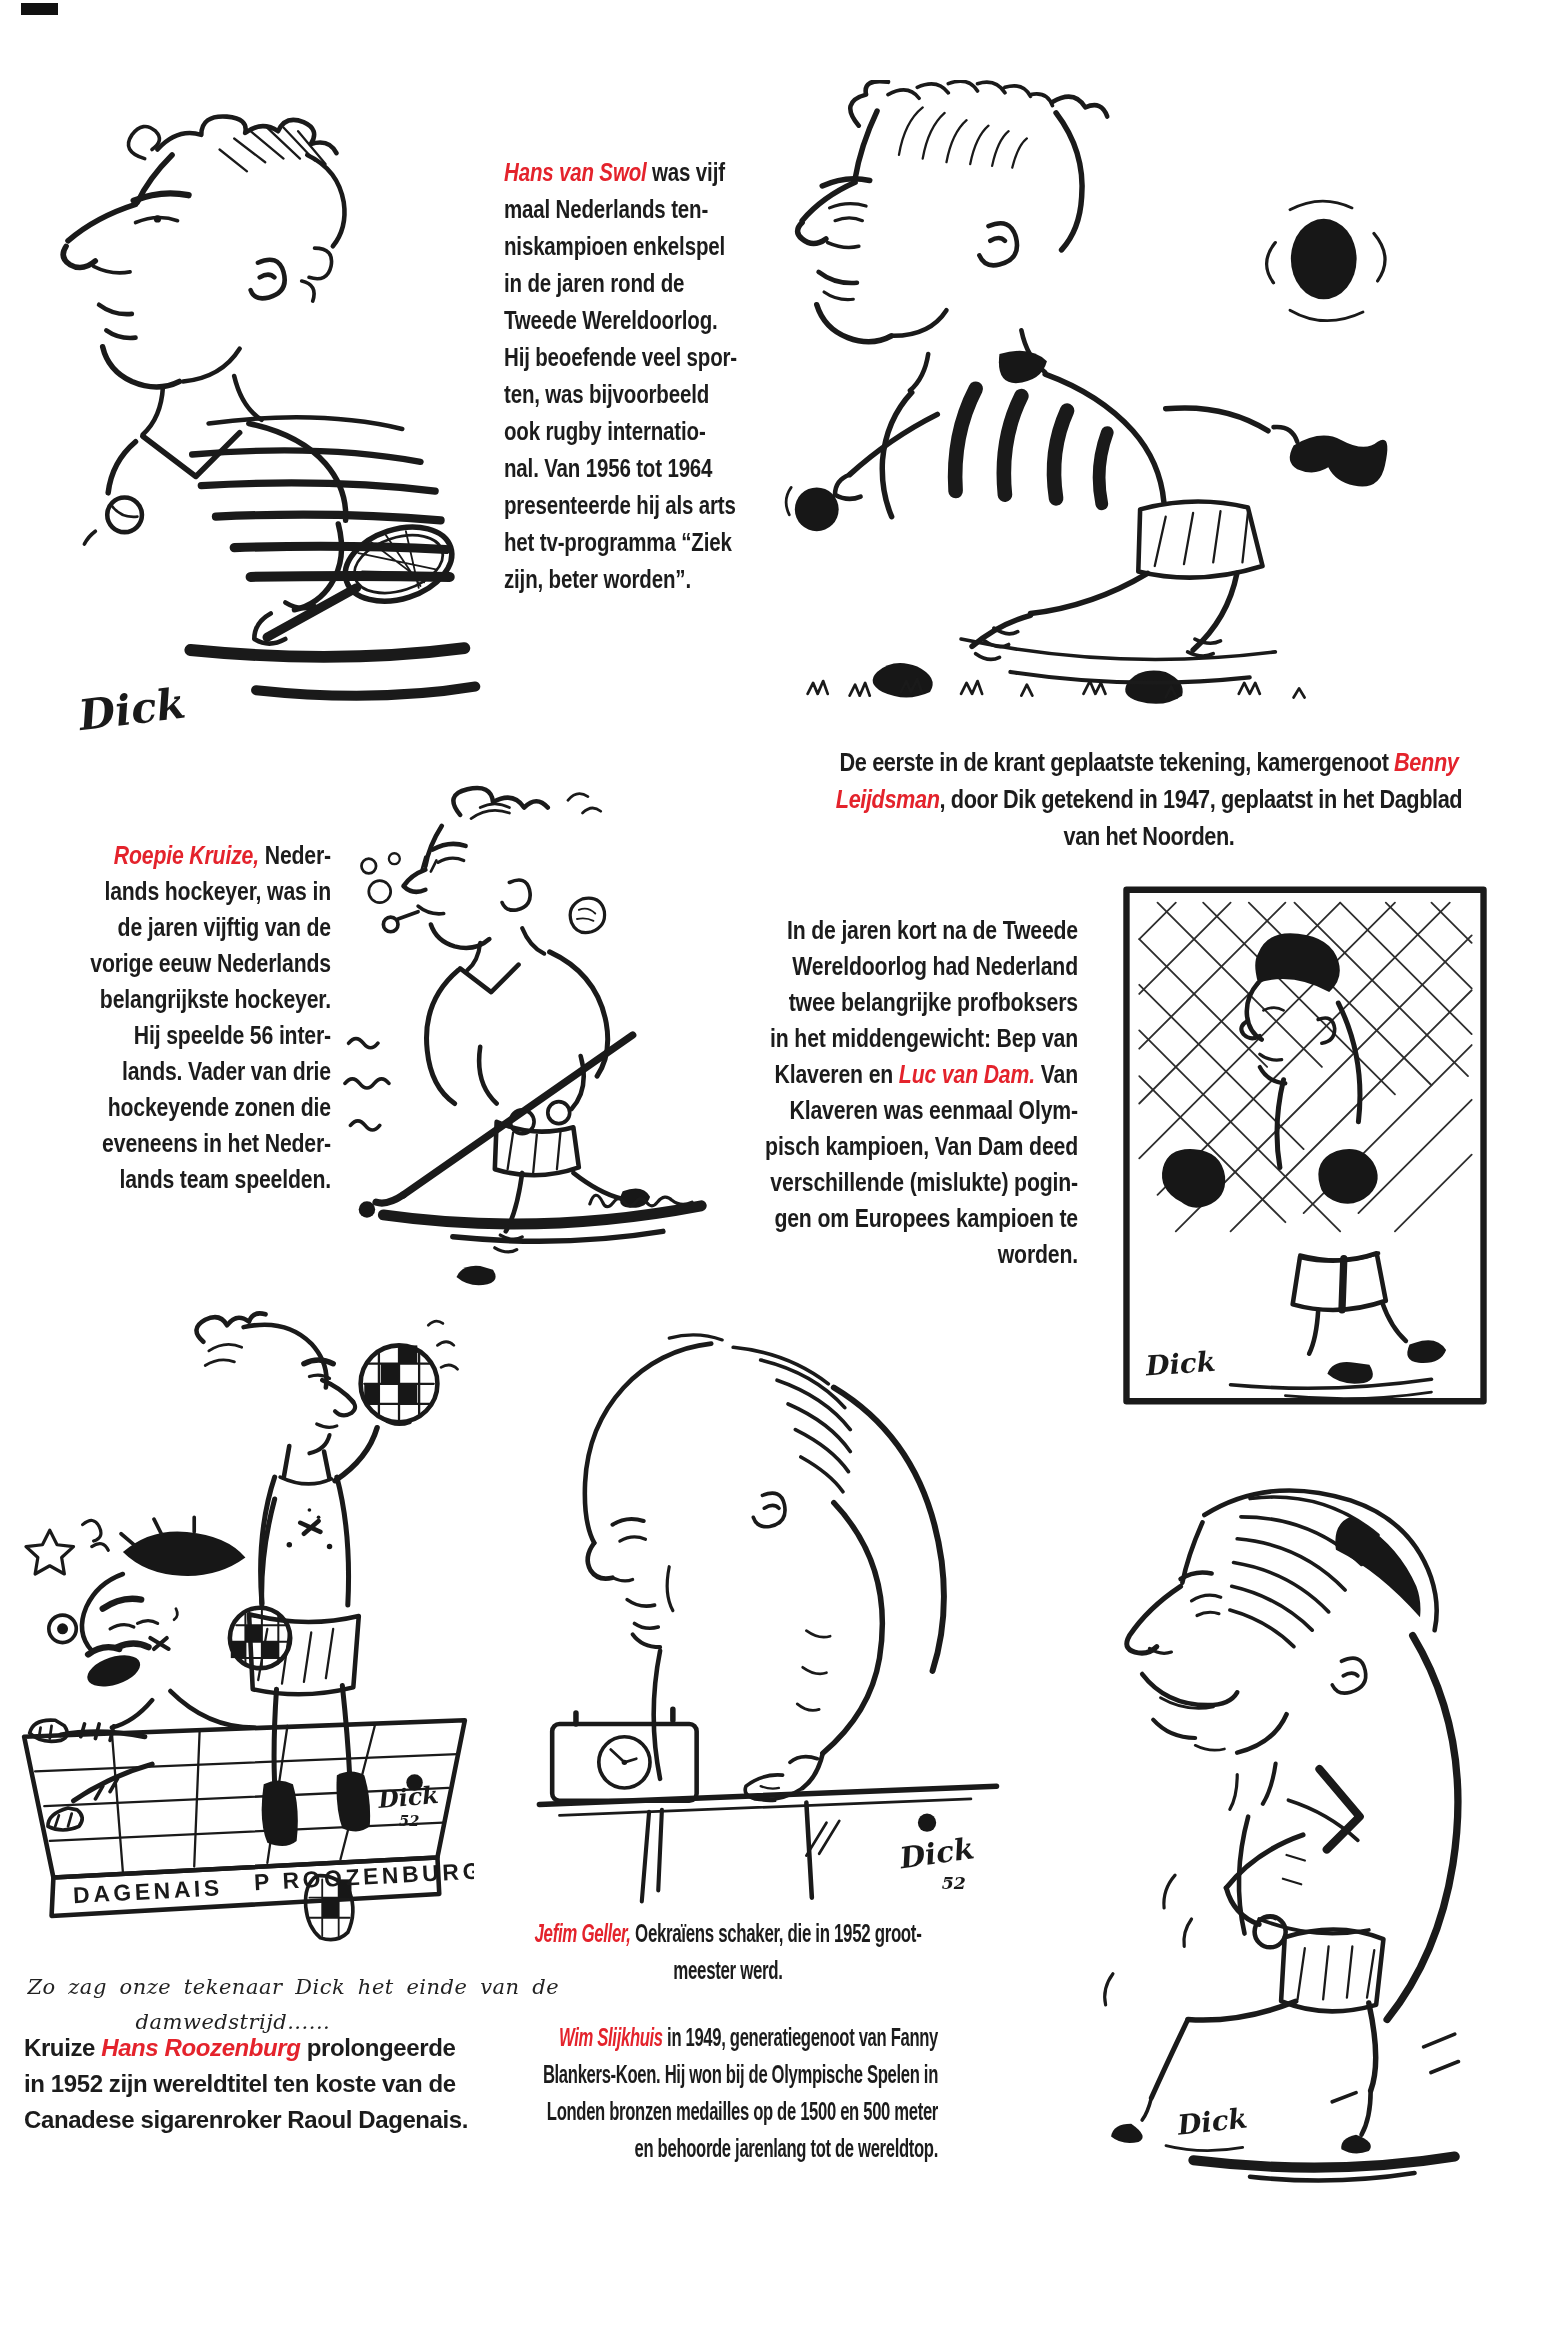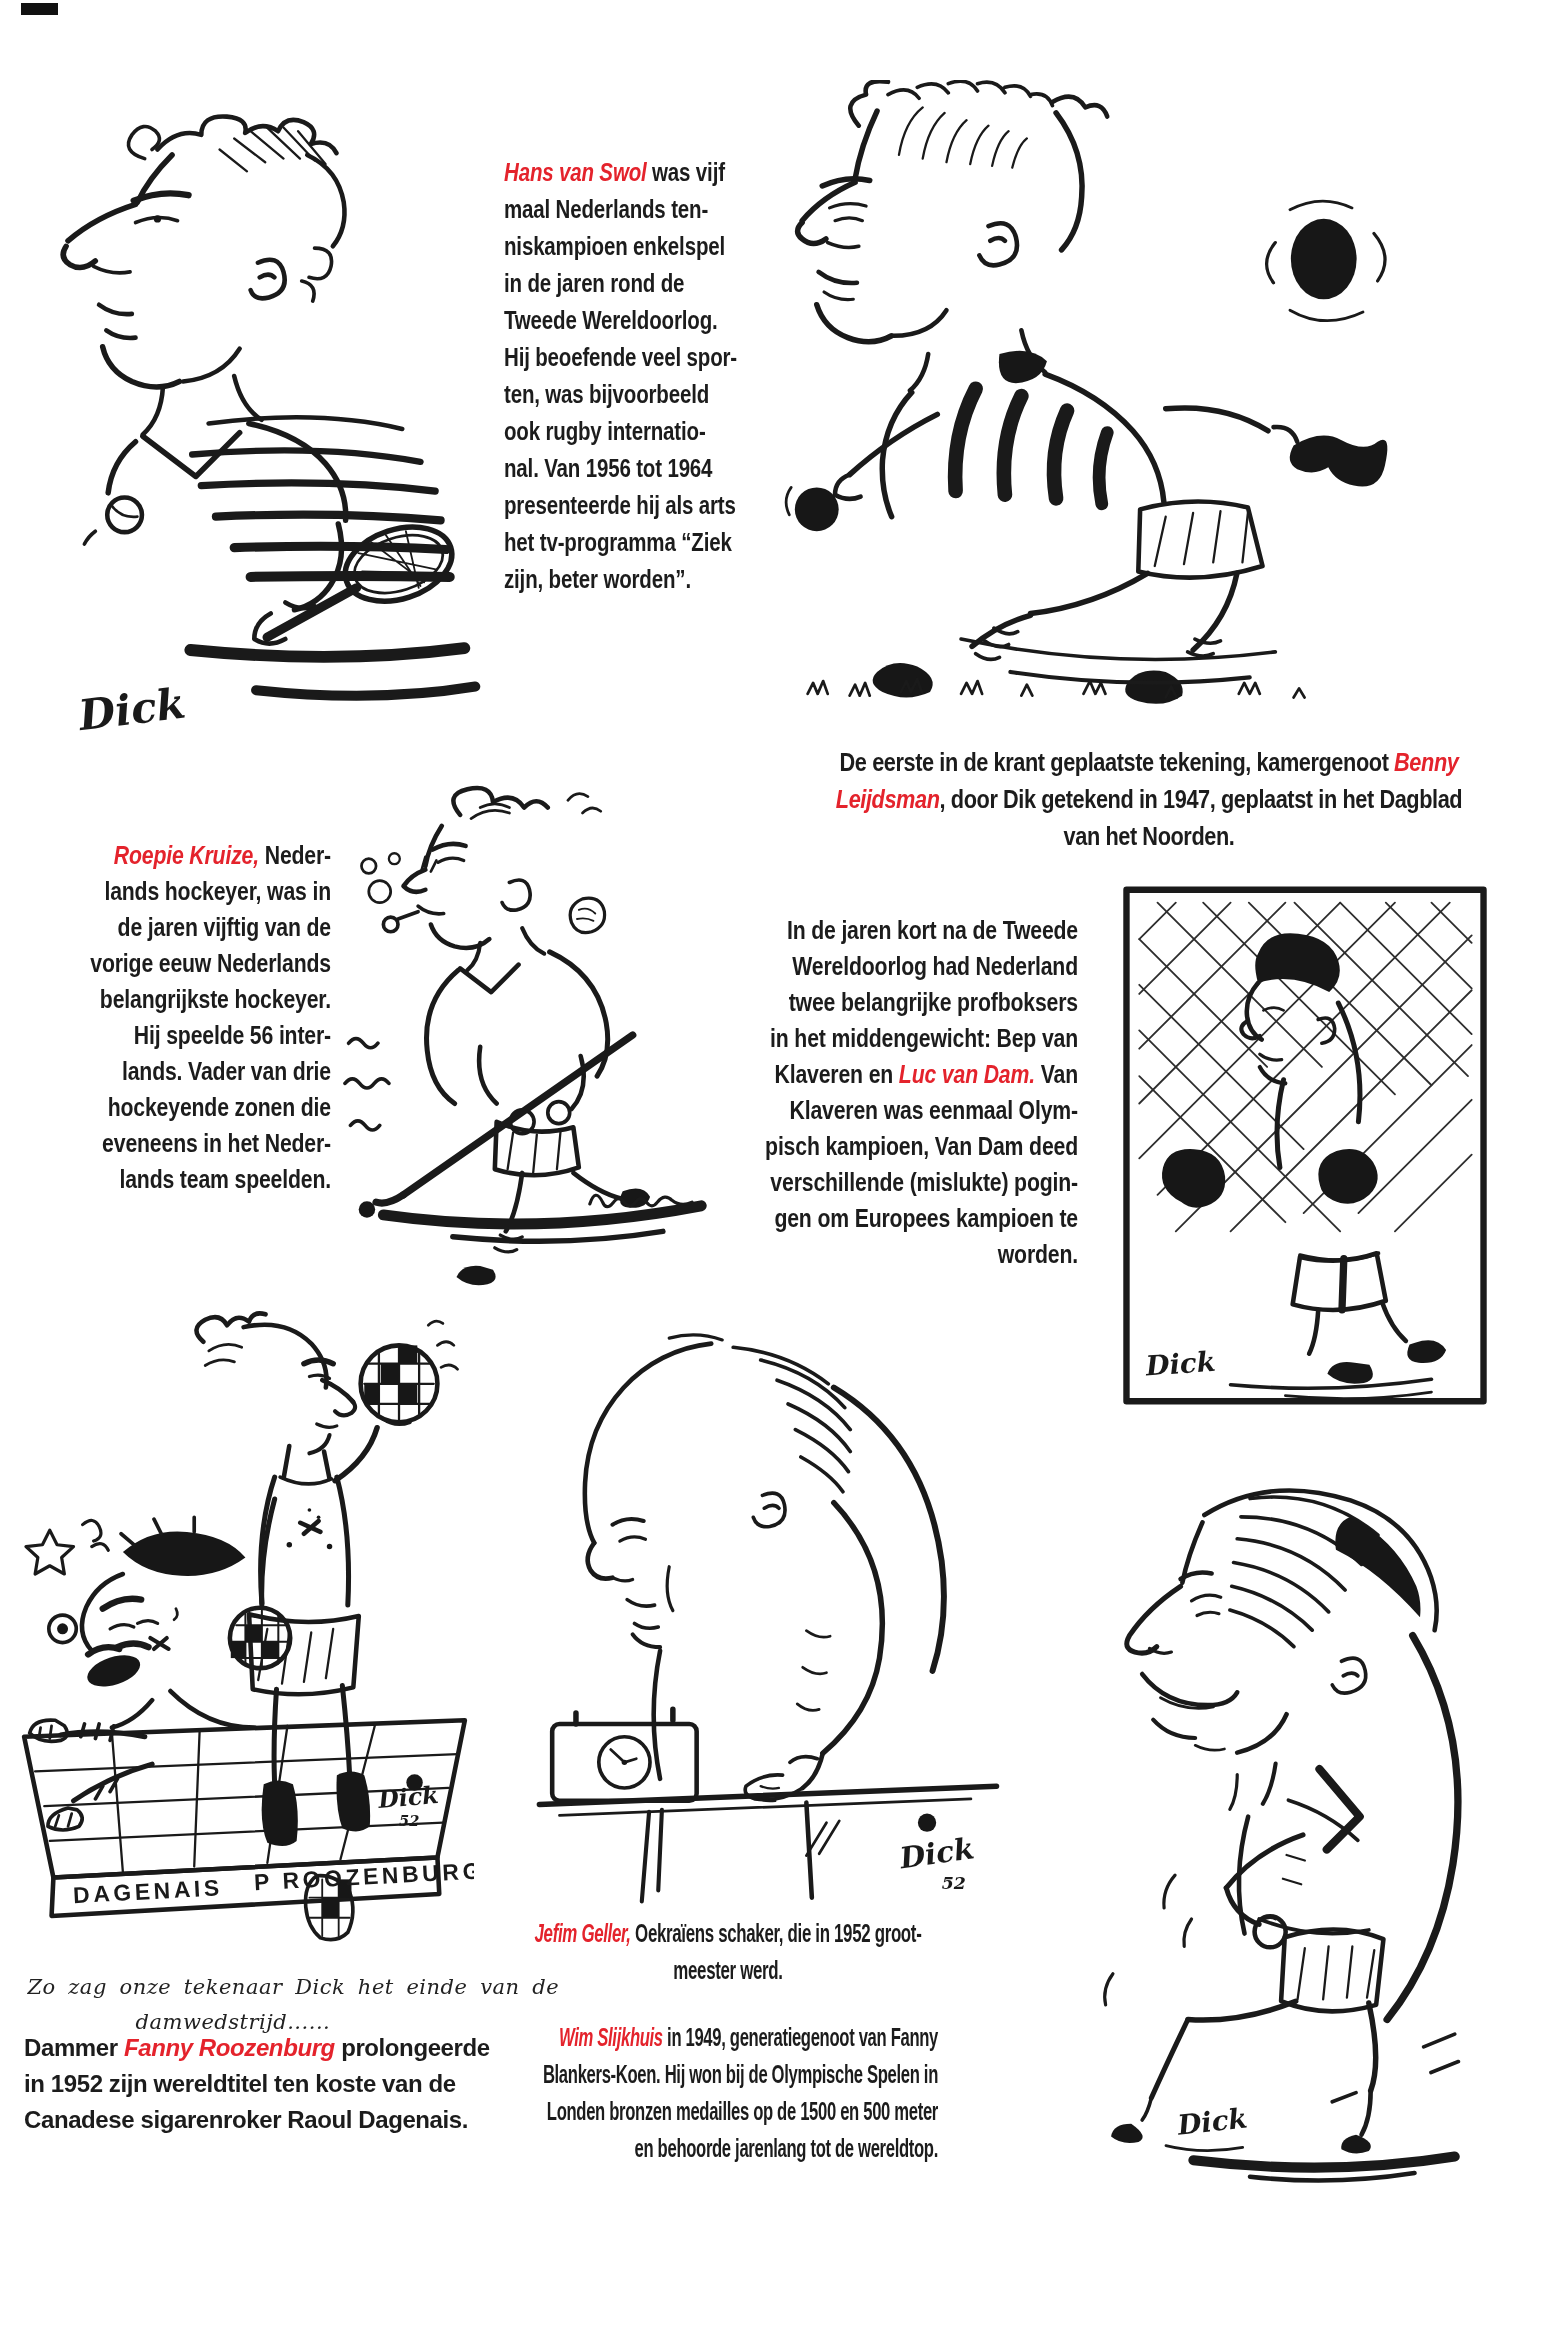--- a/index.html
+++ b/index.html
@@ -391,21 +391,21 @@
       <path d="M148,764 q150,18 286,-4" stroke-width="11"></path>
       <path d="M210,782 q90,10 180,-4" stroke-width="5"></path>
       <path d="M118,748 q40,10 84,2" stroke-width="3"></path>
     </g>
     <text class="sig" x="132" y="736" font-size="30" transform="rotate(-6 132 736)">Dick</text>
   </svg>
 
   <div class="abs serifnote" style="left:27.4px;top:1970px;width:411px;">Zo zag onze tekenaar Dick het einde van de
 damwedstrijd......</div>
 
-  <div class="abs tb" style="left:24px;top:2030px;width:439px;font-size:24px;line-height:36px;letter-spacing:-0.4px;"><span>Dammer </span><span class="red">Fanny Roozenburg</span><span> prolongeerde
+  <div class="abs tb" style="left:24px;top:2030px;width:439px;font-size:24px;line-height:36px;letter-spacing:-0.4px;"><span>Kruize </span><span class="red">Hans Roozenburg</span><span> prolongeerde
 in 1952 zijn wereldtitel ten koste van de
 Canadese sigarenroker Raoul Dagenais.</span></div>
 
   <div class="abs tb capt alignC scC66" style="left:408px;top:1915px;width:640px;"><span class="red">Jefim Geller,</span><span> Oekraïens schaker, die in 1952 groot-
 meester werd.</span></div>
 
   <div class="abs tb capt alignR scR65" style="left:298px;top:2019px;width:640px;"><span class="red">Wim Slijkhuis</span><span> in 1949, generatiegenoot van Fanny
 Blankers-Koen. Hij won bij de Olympische Spelen in
 Londen bronzen medailles op de 1500 en 500 meter
 en behoorde jarenlang tot de wereldtop.</span></div>

